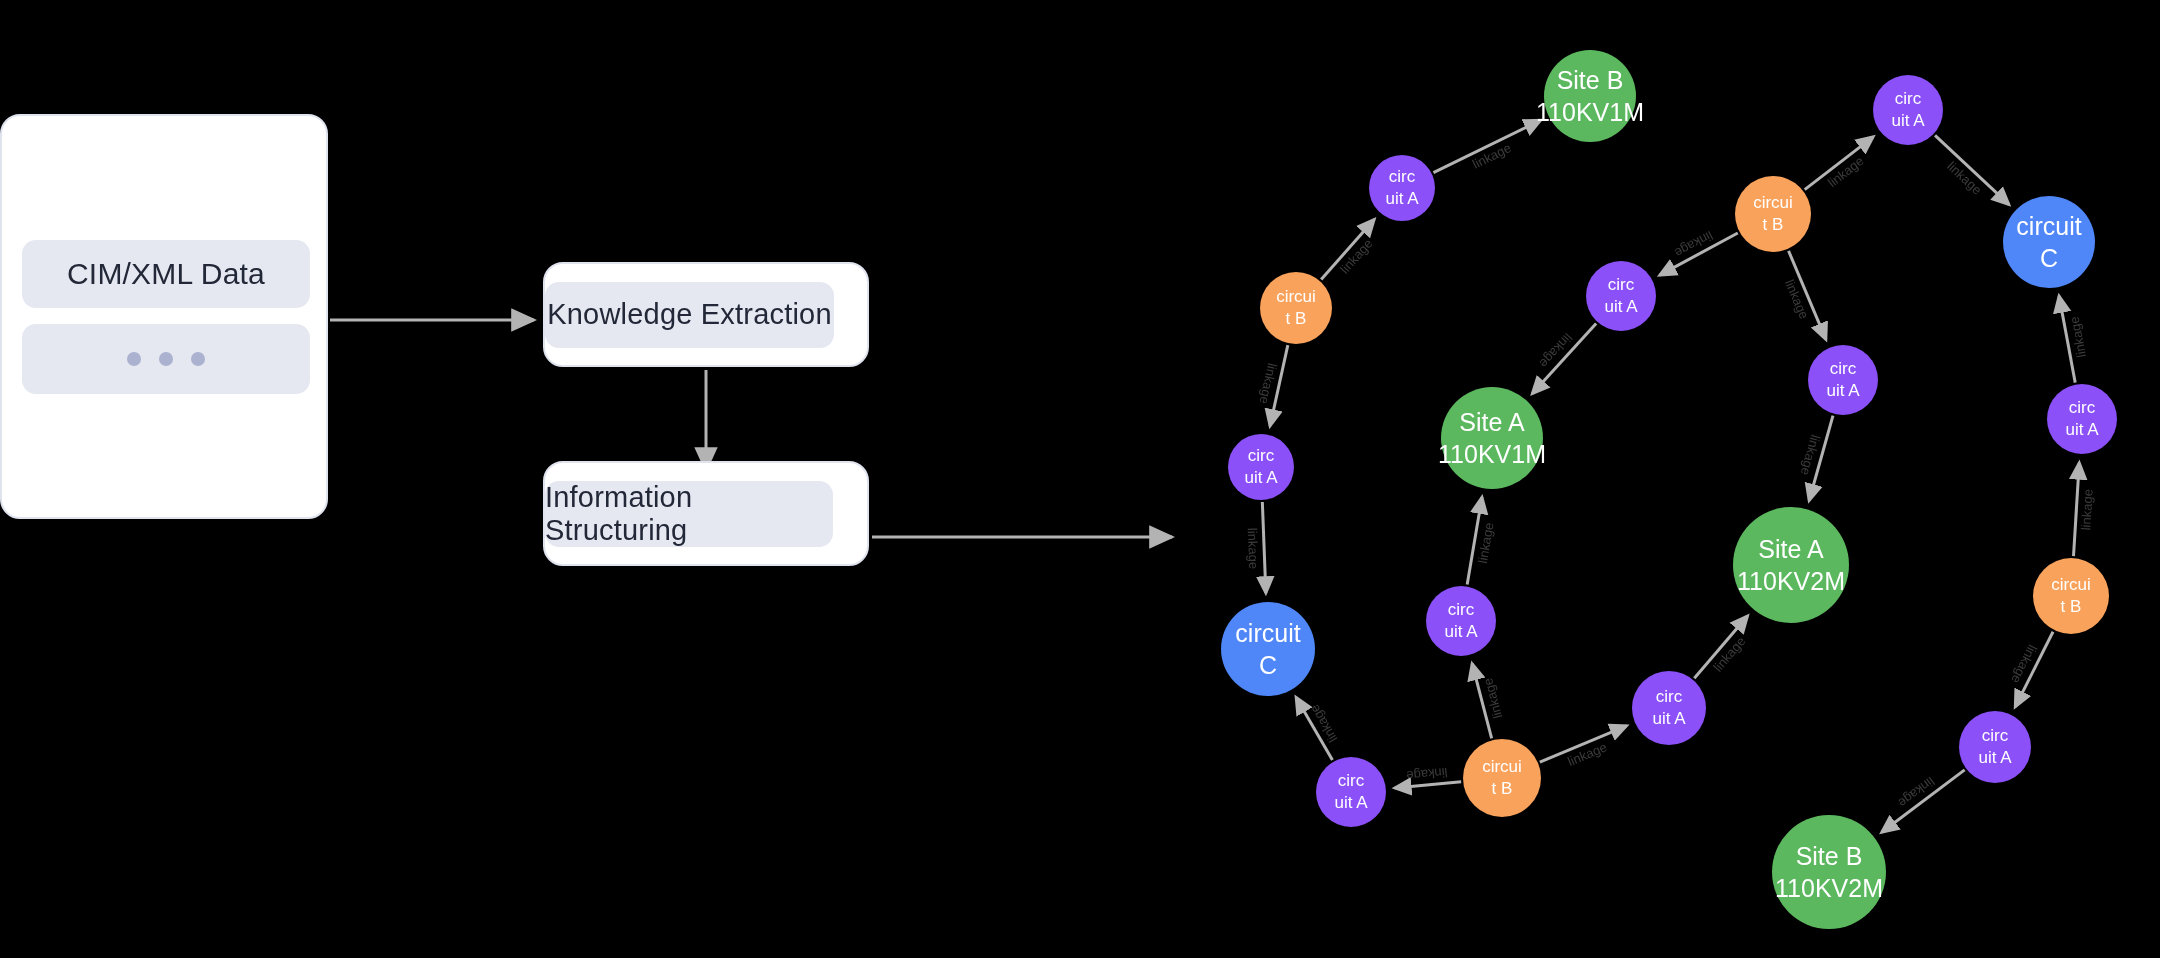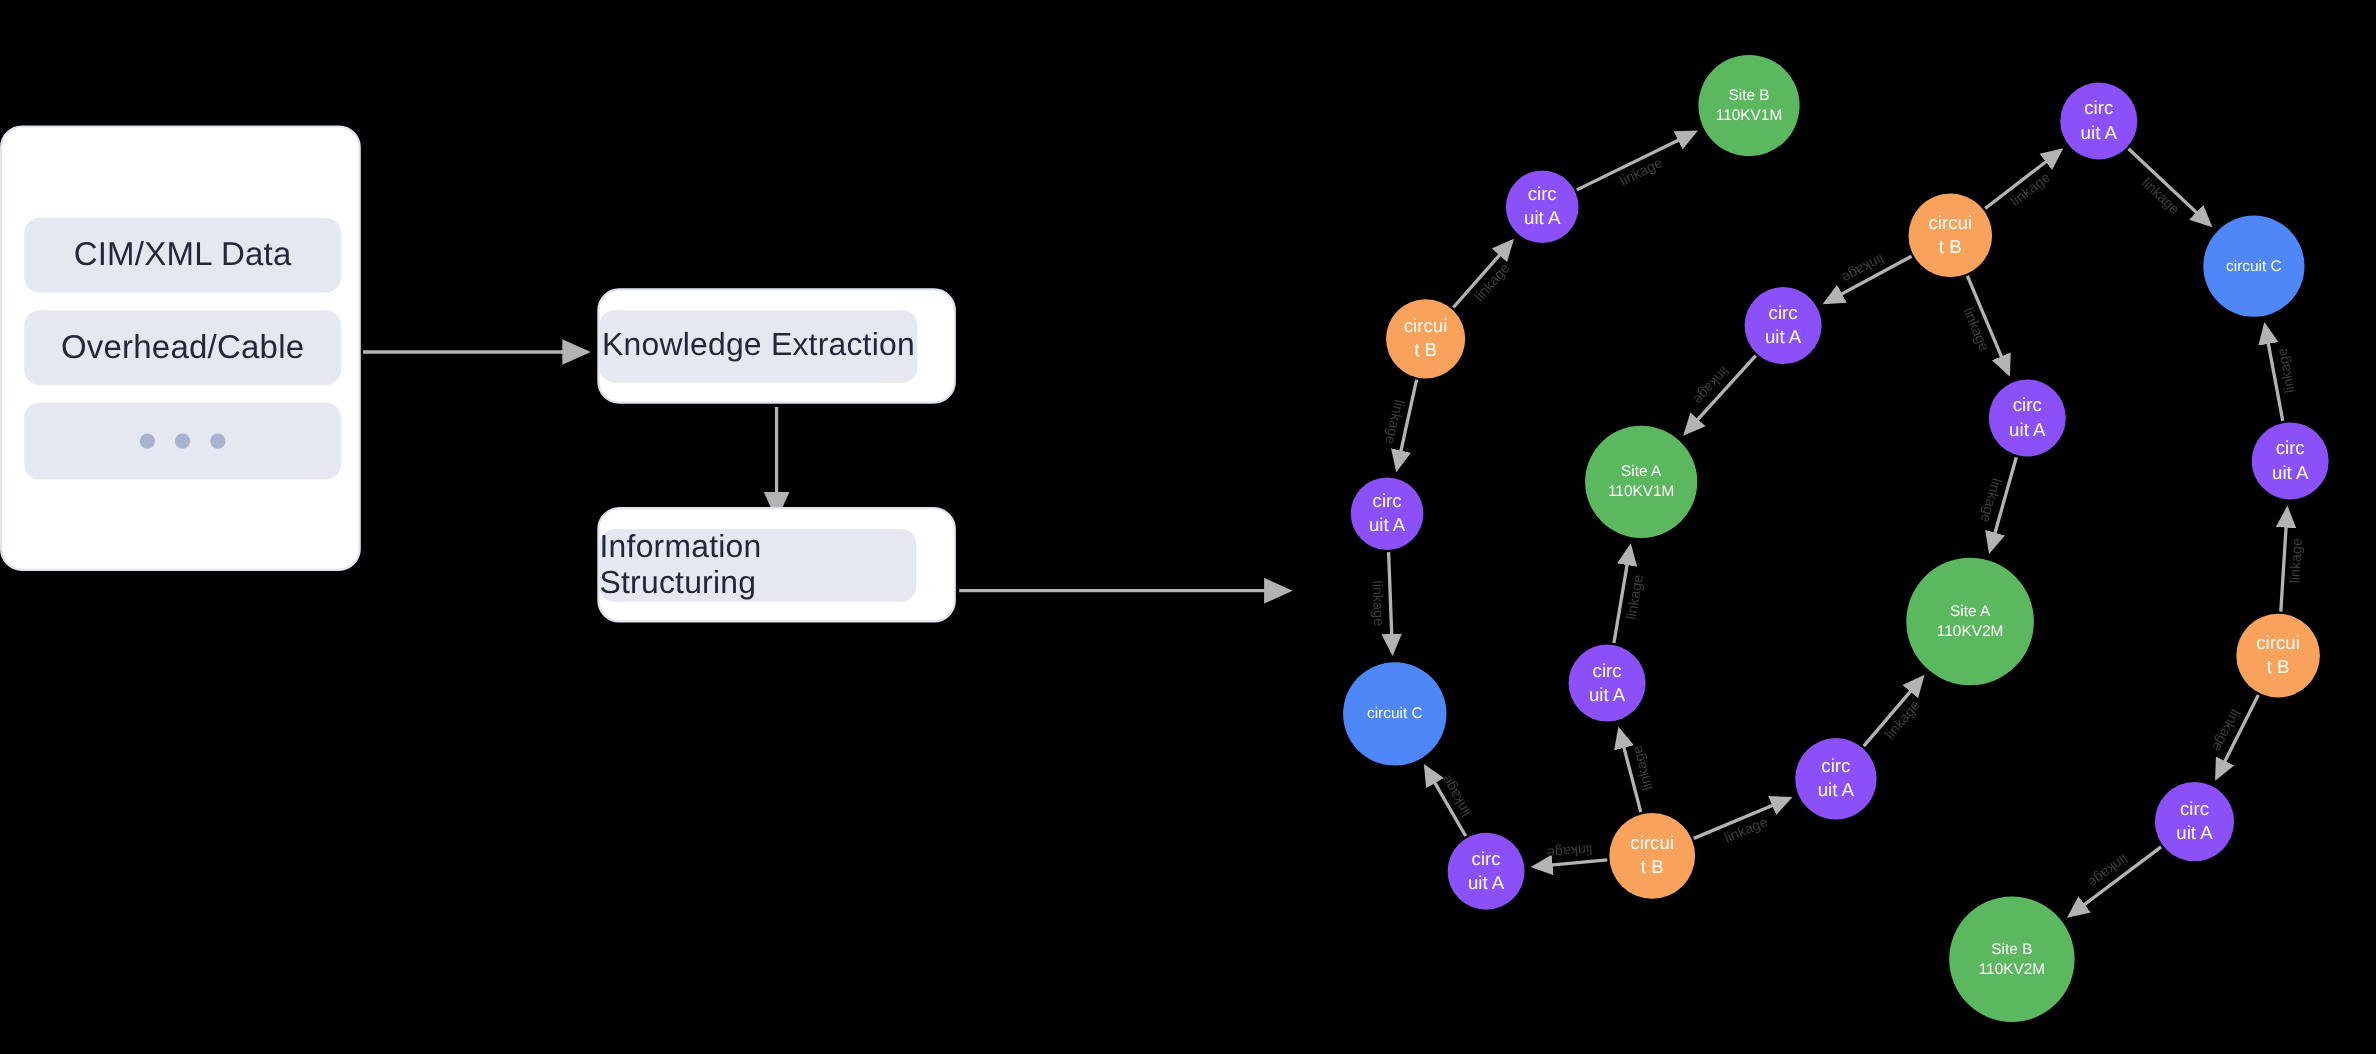--- a/index.html
+++ b/index.html
@@ -57,21 +57,21 @@
     text-align:center;
     color:#ffffff;
     font-size:17px;
     line-height:1.28;
     box-sizing:border-box;
     transform:translate(-50%,-50%);
     white-space:pre-line;
     padding:2px;
     user-select:none;
   }
-  .node.big{font-size:14px;}
+  .node.big{font-size:25px;}
   .edge-label{
     position:absolute;
     color:#3a3a3a;
     font-size:13px;
     transform-origin:50% 50%;
     white-space:nowrap;
     pointer-events:none;
     font-family:"Liberation Sans","DejaVu Sans",sans-serif;
   }
   svg.lines{position:absolute;left:0;top:0;width:2160px;height:958px;overflow:visible;}
@@ -87,21 +87,20 @@
         <path d="M0,0.6 L8.6,4.5 L0,8.4 z" fill="#b3b3b3"></path>
       </marker>
     </defs>
     <line x1="330" y1="320" x2="534" y2="320" stroke="#b3b3b3" stroke-width="3" marker-end="url(#ah)"></line>
     <line x1="706" y1="370" x2="706" y2="470" stroke="#b3b3b3" stroke-width="3" marker-end="url(#ah)"></line>
     <line x1="872" y1="537" x2="1172" y2="537" stroke="#b3b3b3" stroke-width="3" marker-end="url(#ah)"></line>
   </svg>
 
   <div class="card" id="source-card">
     <div class="pill">CIM/XML Data</div>
-    <div class="pill">Overhead/Cable</div>
     <div class="pill dots">
       <span class="dot"></span>
       <span class="dot"></span>
       <span class="dot"></span>
     </div>
   </div>
 
   <div class="card" id="ke-card">
     <div class="pill">Knowledge Extraction</div>
   </div>

